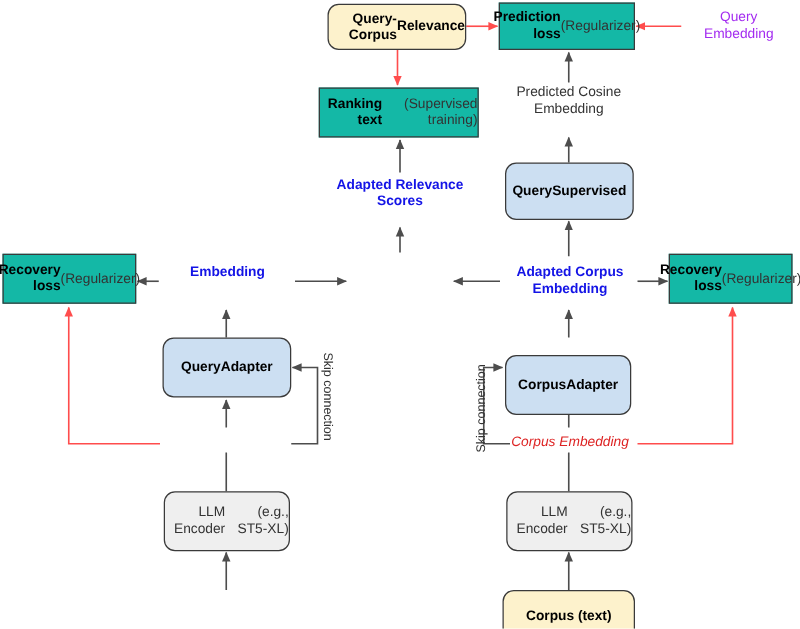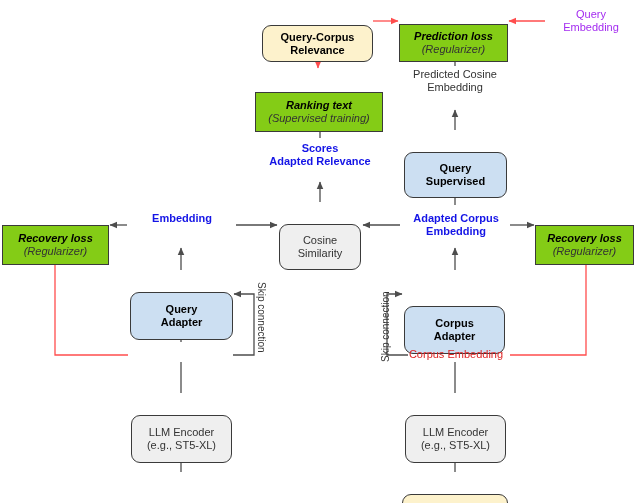--- a/index.html
+++ b/index.html
@@ -1,30 +1,30 @@
 <!DOCTYPE html>
 <html><head>
 <meta charset="utf-8">
 <style>
   html,body{margin:0;padding:0;background:#ffffff;}
   body{width:640px;height:503px;font-family:"Liberation Sans",sans-serif;-webkit-font-smoothing:antialiased;}
   #canvas{position:relative;width:640px;height:503px;overflow:hidden;background:#fff;}
   svg#wires{position:absolute;left:0;top:0;width:640px;height:503px;}
 
-  .node{position:absolute;box-sizing:border-box;display:flex;flex-direction:column;
-        align-items:center;justify-content:center;text-align:right;line-height:1.18;margin-top:22px;}
+  .node{position:absolute;box-sizing:border-box;display:flex;flex-direction:row;
+        align-items:center;justify-content:center;text-align:right;line-height:1.18;}
   .node .l1{font-weight:bold;font-size:11px;color:#000;}
   .node .l2{font-weight:normal;font-size:11px;color:#333;}
   .node.plain .l1{font-weight:normal;color:#333;}
 
   
   .sq{border:1.4px solid #3a3a3a;}
   .rnd{border:1.4px solid #3a3a3a;border-radius:9px;}
   .fill-yellow{background:#fdf2cc;}
-  .fill-pink{background:#84cc16;font-style:italic;}
+  .fill-pink{background:#14b8a6;}
   .fill-blue{background:#ccdff2;}
   .fill-grey{background:#efefef;}
 
   
   .lbl{position:absolute;text-align:center;line-height:1.2;white-space:nowrap;}
   .lbl-blue{color:#1414e6;font-weight:bold;font-size:11px;}
   .lbl-grey{color:#333;font-weight:normal;font-size:11px;}
   .lbl-purple{color:#a32bf0;font-weight:normal;font-size:11px;}
   .lbl-red{color:#dd2222;font-weight:normal;font-size:11px;}
   .lbl-vert{position:absolute;color:#333;font-size:10px;white-space:nowrap;
@@ -109,24 +109,20 @@
   <div class="node sq fill-pink" style="left:255px;top:70px;width:128px;height:40px;">
     <span class="l1">Ranking text</span>
     <span class="l2">(Supervised training)</span>
   </div>
 
   <div class="node rnd fill-blue" style="left:404px;top:130px;width:103px;height:46px;">
     <span class="l1">Query</span>
     <span class="l1">Supervised</span>
   </div>
 
-  <div class="node rnd fill-grey plain" style="left:279px;top:202px;width:82px;height:46px;">
-    <span class="l1">Cosine</span>
-    <span class="l1">Similarity</span>
-  </div>
 
   <div class="node sq fill-pink" style="left:2px;top:203px;width:107px;height:40px;">
     <span class="l1">Recovery loss</span>
     <span class="l2">(Regularizer)</span>
   </div>
 
   <div class="node sq fill-pink" style="left:535px;top:203px;width:99px;height:40px;">
     <span class="l1">Recovery loss</span>
     <span class="l2">(Regularizer)</span>
   </div>
@@ -160,35 +156,35 @@
     <div>Query</div>
     <div>Embedding</div>
   </div>
 
   <div class="lbl lbl-grey" style="left:390px;top:68px;width:130px;">
     <div>Predicted Cosine</div>
     <div>Embedding</div>
   </div>
 
   <div class="lbl lbl-blue" style="left:255px;top:142px;width:130px;">
+    <div>Adapted Relevance</div>
     <div>Scores</div>
-    <div>Adapted Relevance</div>
   </div>
 
   <div class="lbl lbl-blue" style="left:127px;top:212px;width:110px;">
     <div>Embedding</div>
   </div>
 
   <div class="lbl lbl-blue" style="left:400px;top:212px;width:112px;">
     <div>Adapted Corpus</div>
     <div>Embedding</div>
   </div>
 
 
-  <div class="lbl lbl-red" style="left:401px;top:348px;width:110px;">
+  <div class="lbl lbl-red" style="left:401px;top:348px;width:110px;font-style:italic;">
     <div>Corpus Embedding</div>
   </div>
 
   <div class="lbl-vert" style="left:267px;top:282px;transform:rotate(90deg);">
     <span>Skip connection</span>
   </div>
 
   <div class="lbl-vert" style="left:380px;top:362px;transform:rotate(-90deg);">
     <span>Skip connection</span>
   </div>

